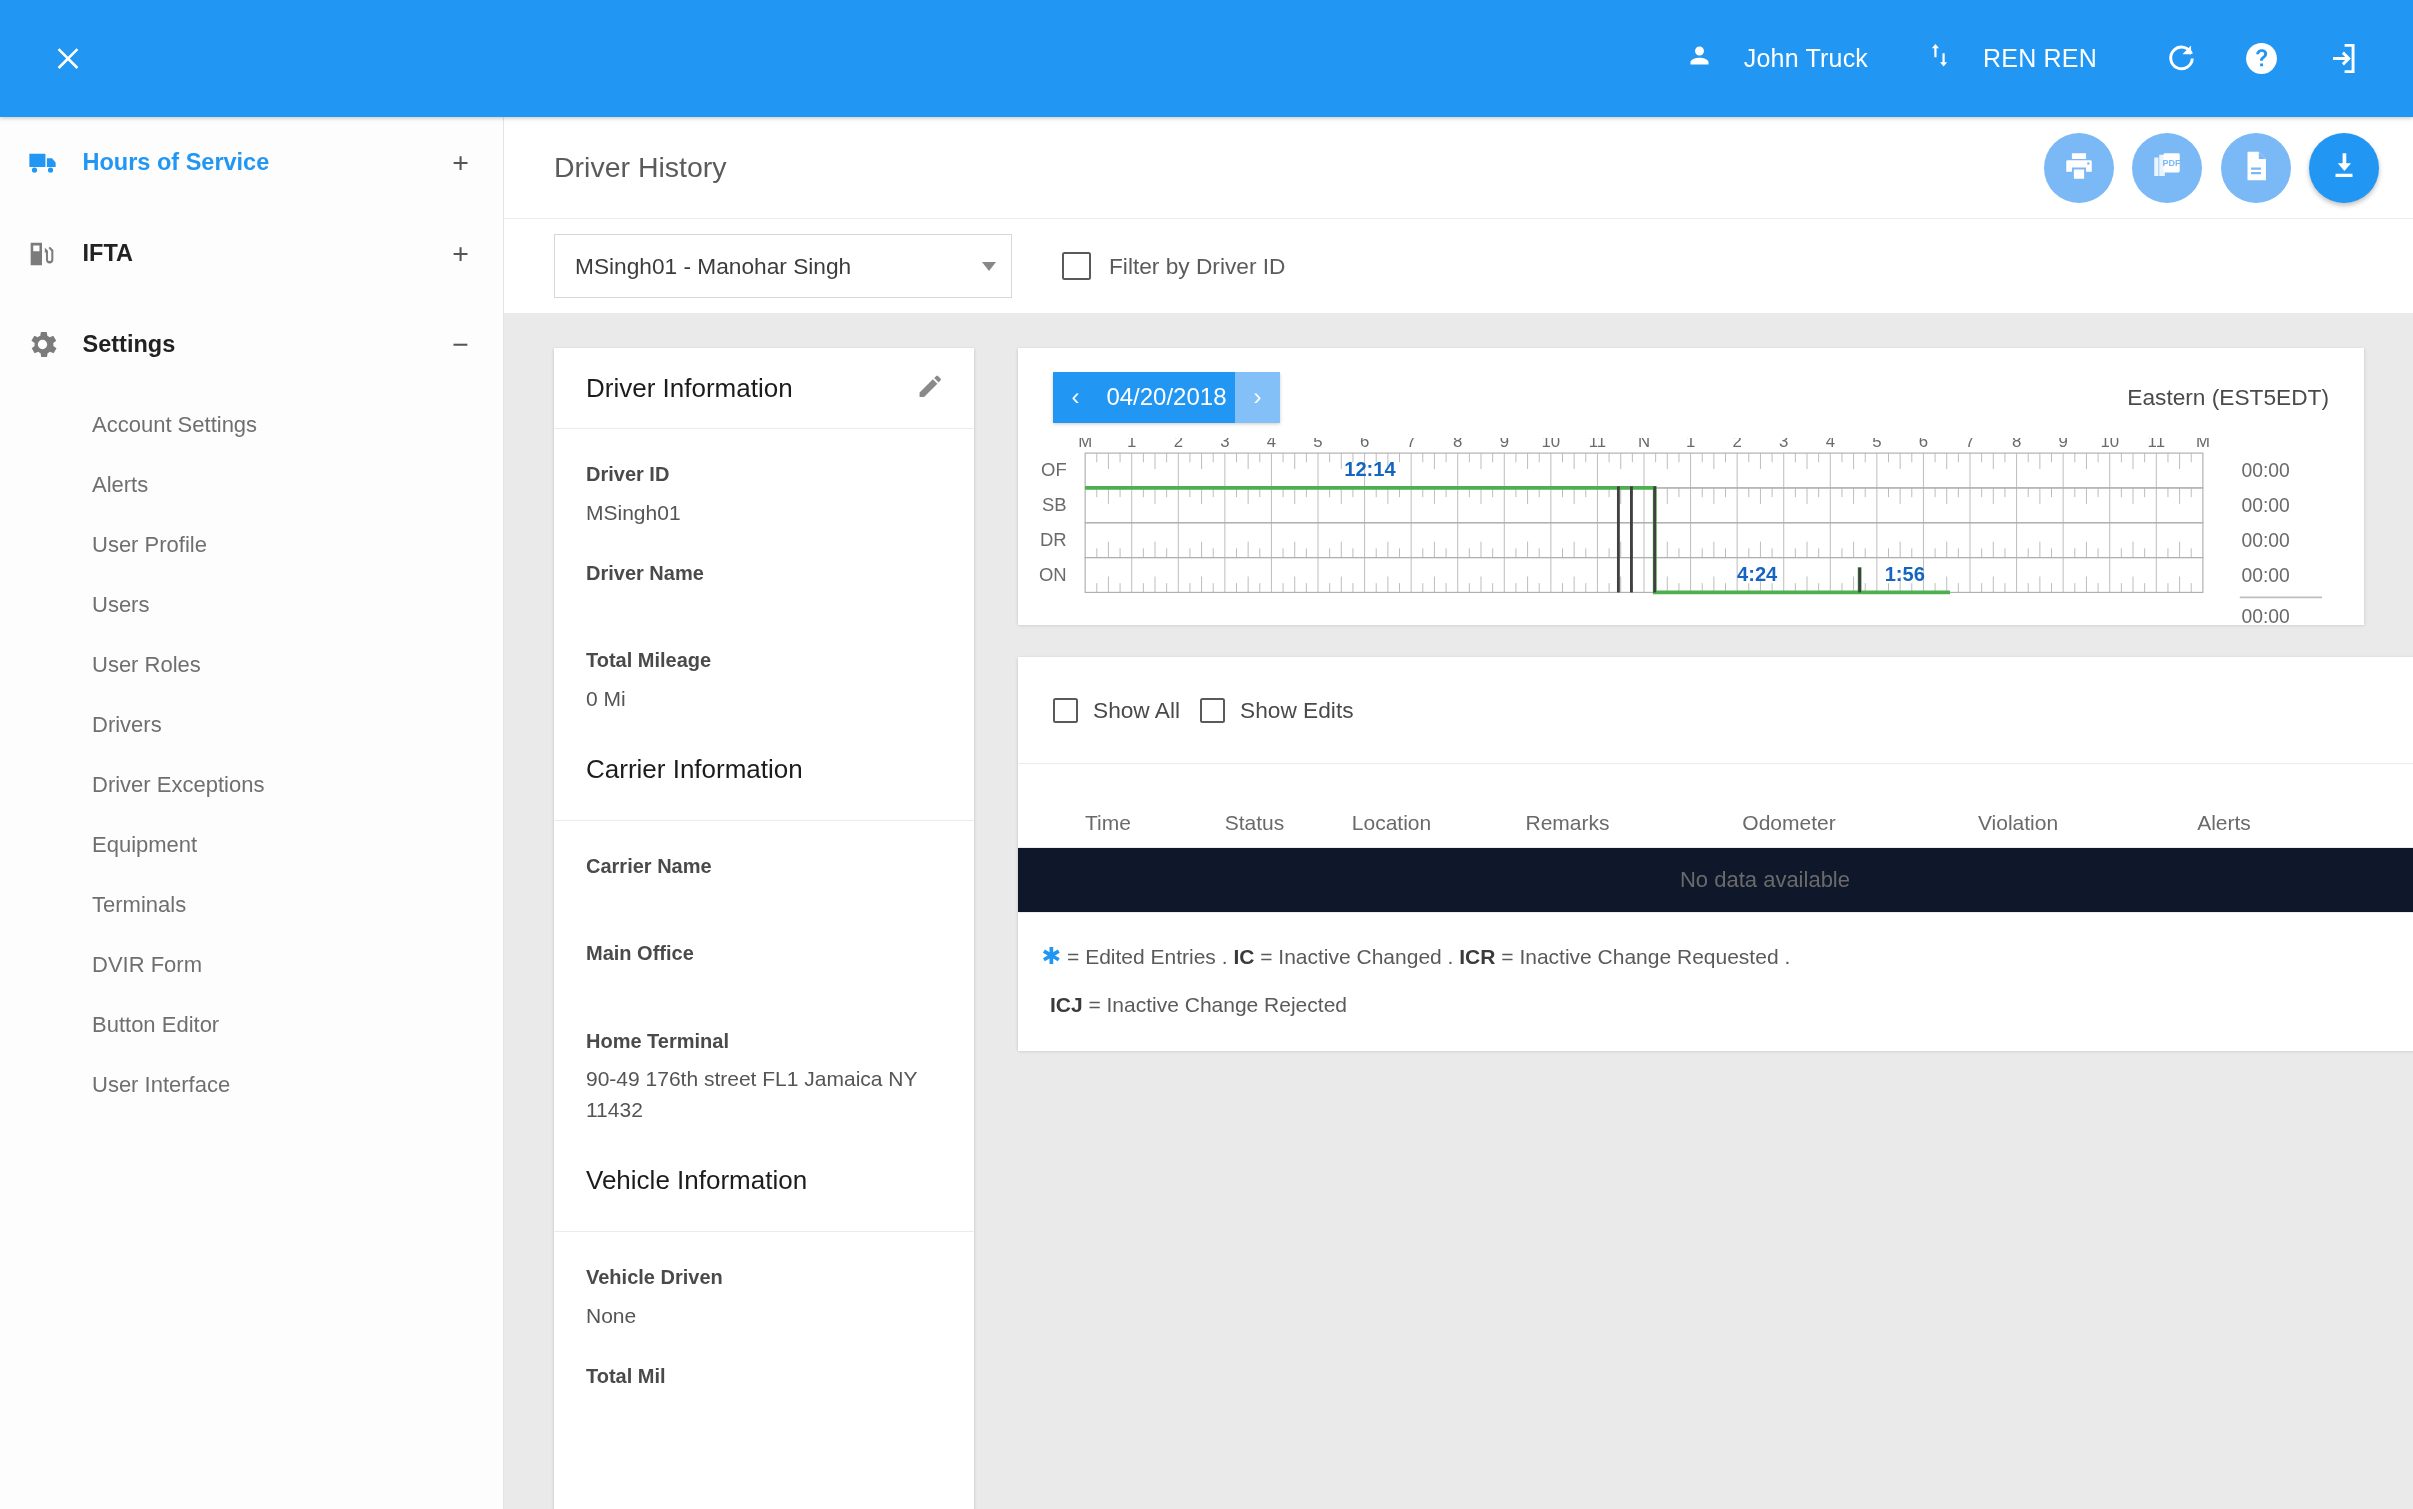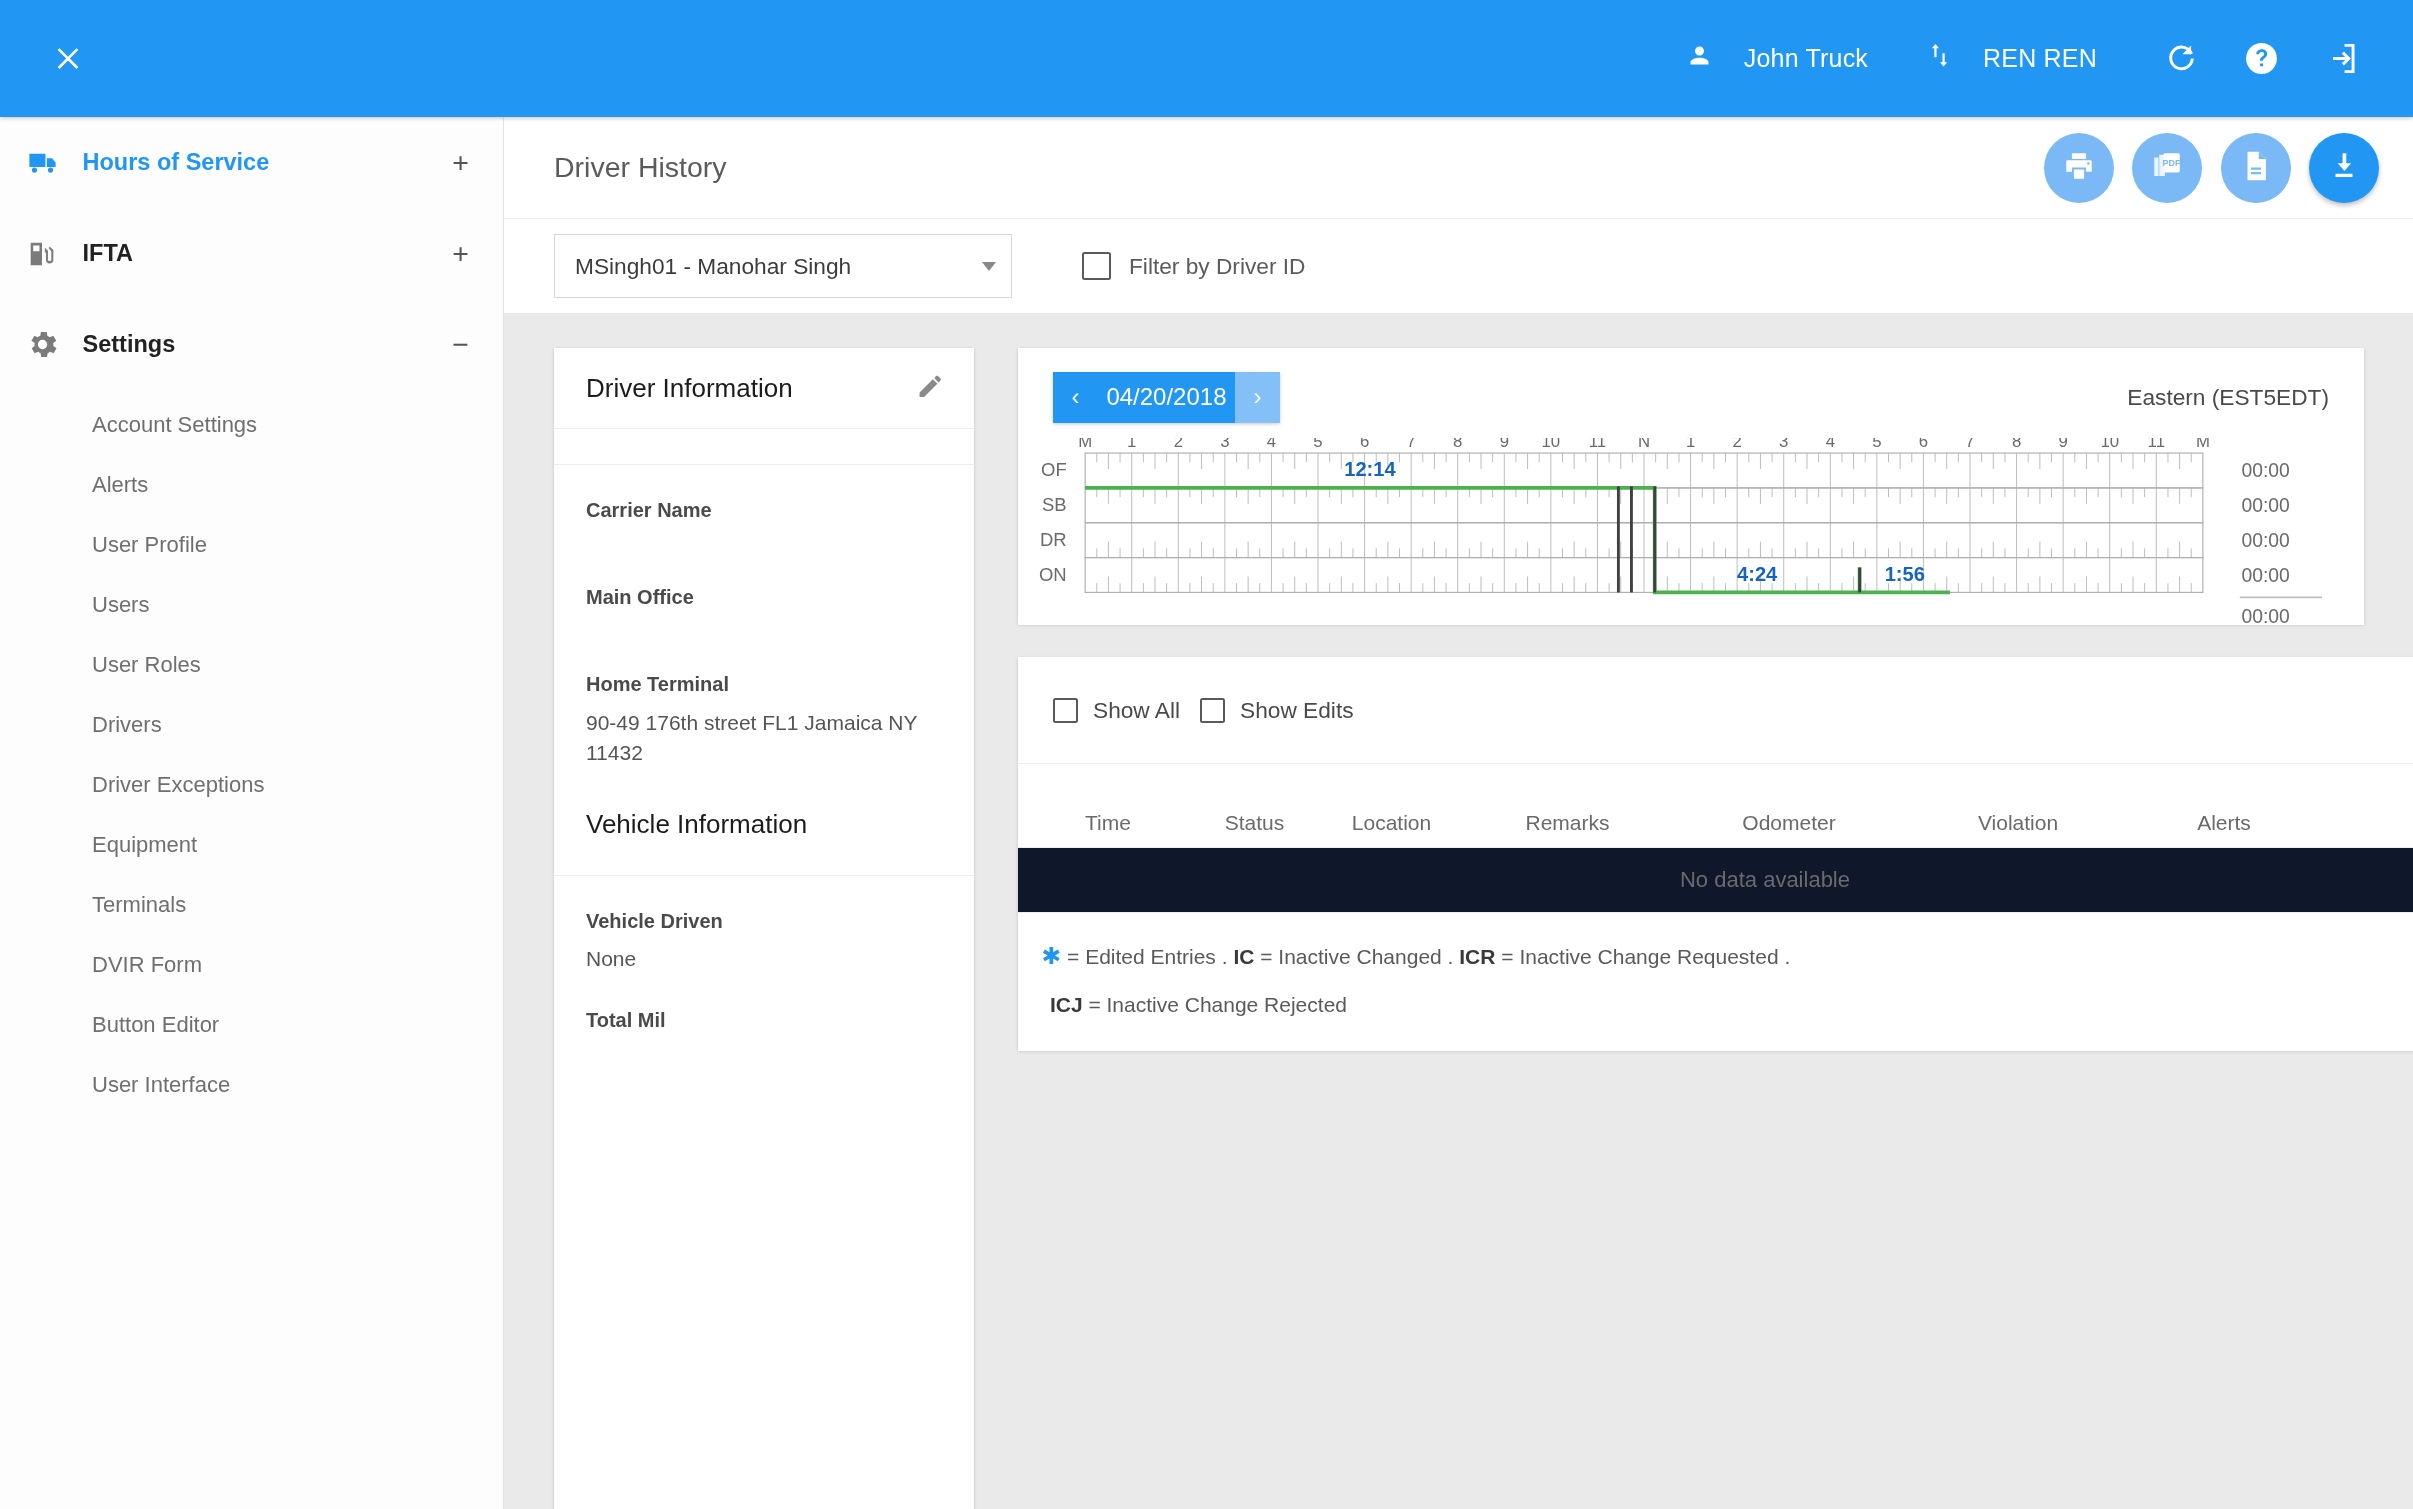--- a/index.html
+++ b/index.html
@@ -74,21 +74,21 @@
   .round-btn {
     width: 70px; height: 70px; border-radius: 50%;
     background: #7ab9f5; display: flex; align-items: center;
     justify-content: center; margin-left: 18.5px; cursor: pointer;
   }
   .round-btn.primary { background: #2196f3; box-shadow: 0 2.5px 5px rgba(0,0,0,.25); }
   .round-btn svg { width: 34px; height: 34px; }
 
   .filter-row {
     height: 94px; display: flex; align-items: center;
-    padding: 0 50px; background: #fff; gap: 20px;
+    padding: 0 50px; background: #fff;
   }
   .select-box {
     width: 458px; height: 64px; border: 0.8px solid #d5d7da; background: #fff;
     display: flex; align-items: center; padding: 0 15px 0 20px; cursor: pointer;
   }
   .select-box .sel-val { flex: 1; font-size: 22.7px; color: #3c3c3c; }
   .select-box .caret {
     width: 0; height: 0; border-left: 7.6px solid transparent;
     border-right: 7.6px solid transparent; border-top: 9.2px solid #888;
   }
@@ -353,20 +353,30 @@
   <div class="work-area">
 
     <div class="info-card">
       <div class="info-card-head">
         <span class="t">Driver Information</span>
         <span>
           <svg width="28.5" height="28.5" viewBox="0 0 24 24">
               <path fill="#8a8a8a" d="M3 17.2V21h3.8L18 9.8 14.2 6zM20.7 6.9a1 1 0 0 0 0-1.4L18.5 3.3a1 1 0 0 0-1.4 0l-1.8 1.8 3.8 3.8z"></path>
             </svg>
         </span>
+      </div>
+      <div class="info-body">
+        <div class="fld-label">Driver ID</div>
+        <div class="fld-value">MSingh01</div>
+        <div class="fld-label">Driver Name</div>
+        <div class="fld-value empty"></div>
+        <div class="fld-label">Total Mileage</div>
+        <div class="fld-value">0 Mi</div>
+
+        <div class="sect-title">Carrier Information</div>
       </div>
       <div class="sect-div"></div>
       <div class="info-body">
         <div class="fld-label">Carrier Name</div>
         <div class="fld-value empty"></div>
         <div class="fld-label">Main Office</div>
         <div class="fld-value empty"></div>
         <div class="fld-label">Home Terminal</div>
         <div class="fld-value">90-49 176th street FL1 Jamaica NY 11432</div>
 

